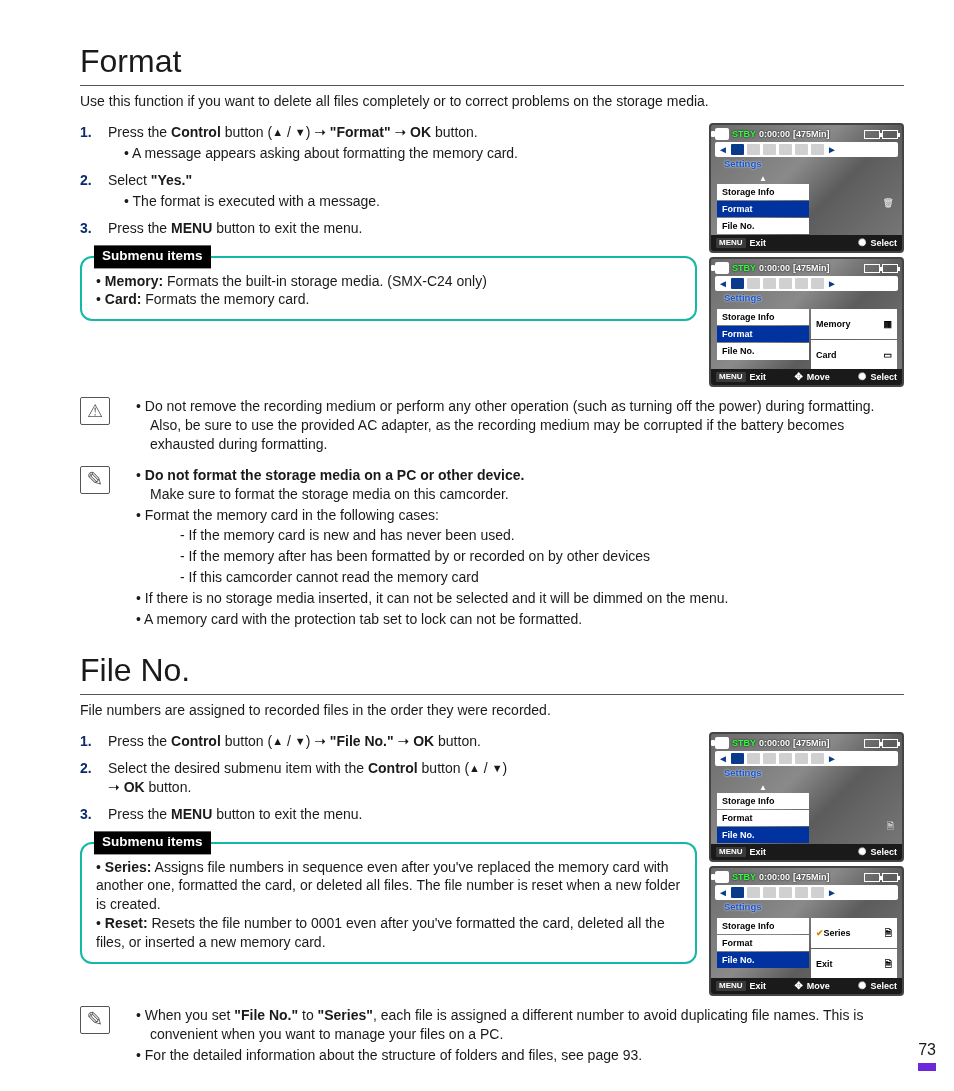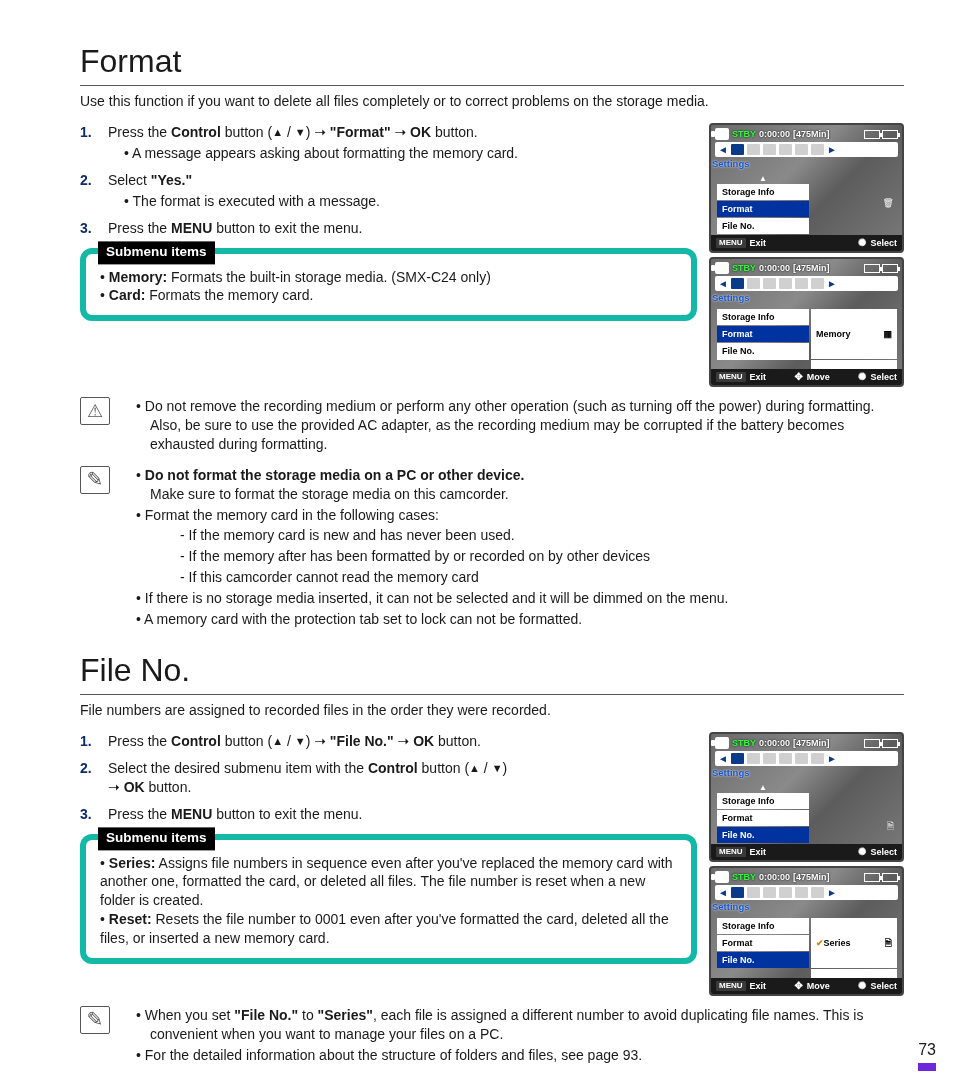--- a/index.html
+++ b/index.html
@@ -25,25 +25,25 @@
   .content-row .right { width: 195px; flex-shrink: 0; display:flex; flex-direction:column; gap:4px;}
   ol.steps { list-style: none; padding-left: 0; }
   ol.steps > li { margin-bottom: 8px; padding-left: 28px; position: relative; }
   ol.steps > li .num { position:absolute; left:0; font-weight:700; color:#0a2a6b; }
   ol.steps ul { list-style: none; padding-left: 16px; margin-top:2px;}
   ol.steps ul li::before { content:"• "; }
   .b { font-weight:700; }
   .arrow-up { display:inline-block; font-size:11px; vertical-align:1px;}
   .arrow-dn { display:inline-block; font-size:11px; vertical-align:1px;}
   .submenu-box {
-    border: 6px solid #14b8a6;
+    border: 2px solid #14b8a6;
     border-radius: 12px;
     padding: 10px 14px 10px 14px;
     position: relative;
-    margin-top: 10px;
+    margin-top: 18px;
   }
   .submenu-label {
     position: absolute; top: -1px; left: 12px;
     background:#000; color:#fff; font-weight:700;
     padding: 2px 8px 3px 8px; font-size: 13.5px;
     transform: translateY(-50%);
   }
   .submenu-box ul { list-style:none; margin-top:4px;}
   .submenu-box ul li::before { content:"•  "; }
   .info-row { display:flex; gap:10px; margin-top:10px; align-items:flex-start;}
@@ -81,36 +81,36 @@
   .lcd .batt { margin-left:auto; display:flex; gap:2px; align-items:center;}
   .lcd .batt-ic{width:16px;height:9px;border:1px solid #fff;position:relative;}
   .lcd .batt-ic::after{content:"";position:absolute;right:-3px;top:2px;width:2px;height:4px;background:#fff;}
   .lcd .tabbar {
     background:#fff; height:15px; margin:1px 4px 0 4px; border-radius:2px;
     display:flex; align-items:center; padding:0 3px; gap:3px;
   }
   .lcd .tabbar .ticon { width:13px; height:11px; background:#d0d0d0; border-radius:1px;}
   .lcd .tabbar .ticon.active { background:#0a3a8a;}
   .lcd .tabbar .arrow { color:#0a3a8a; font-weight:700; font-size:10px;}
-  .lcd .setlabel { color:#1455d6; font-weight:700; margin:1px 0 0 1px; font-size:9.5px; text-shadow:0 0 2px #fff;}
+  .lcd .setlabel { color:#1455d6; font-weight:700; margin:1px 0 0 13px; font-size:9.5px; text-shadow:0 0 2px #fff;}
   .lcd .menu {
     position:absolute; left:6px; top:50px; width:92px;
   }
   .lcd .menu .mi {
     background:#fff; color:#000; font-weight:700; font-size:9px;
     padding:2px 5px; margin-bottom:1px; white-space:nowrap;
   }
   .lcd .menu .mi.sel { background:#0033a0; color:#fff;}
   .lcd .menu .chev { text-align:center; color:#fff; font-size:8px; margin:-1px 0;}
   .lcd .popup {
     position:absolute; left:100px; top:50px; width:86px;
   }
   .lcd .popup .pi {
     background:#fff; color:#000; font-weight:700; font-size:9px;
-    padding:19px 5px; margin-bottom:1px; display:flex; justify-content:space-between;
+    padding:9px 5px; margin-bottom:1px; display:flex; justify-content:space-between;
   }
   .lcd .popup .pi .rico{font-size:9px;}
   .lcd .popup .pi .ck{color:#d68a00;}
   .lcd .side-ico { position:absolute; right:8px; font-size:9px; color:#fff;}
   .lcd .bot {
     position:absolute; bottom:0; left:0; right:0; height:16px;
     background:#1a1a1a; display:flex; align-items:center; padding:0 5px;
     font-size:9px; font-weight:700; gap:4px;
   }
   .lcd .bot .bk { background:#3a3a3a; padding:0 3px; border-radius:1px; font-size:8px;}

